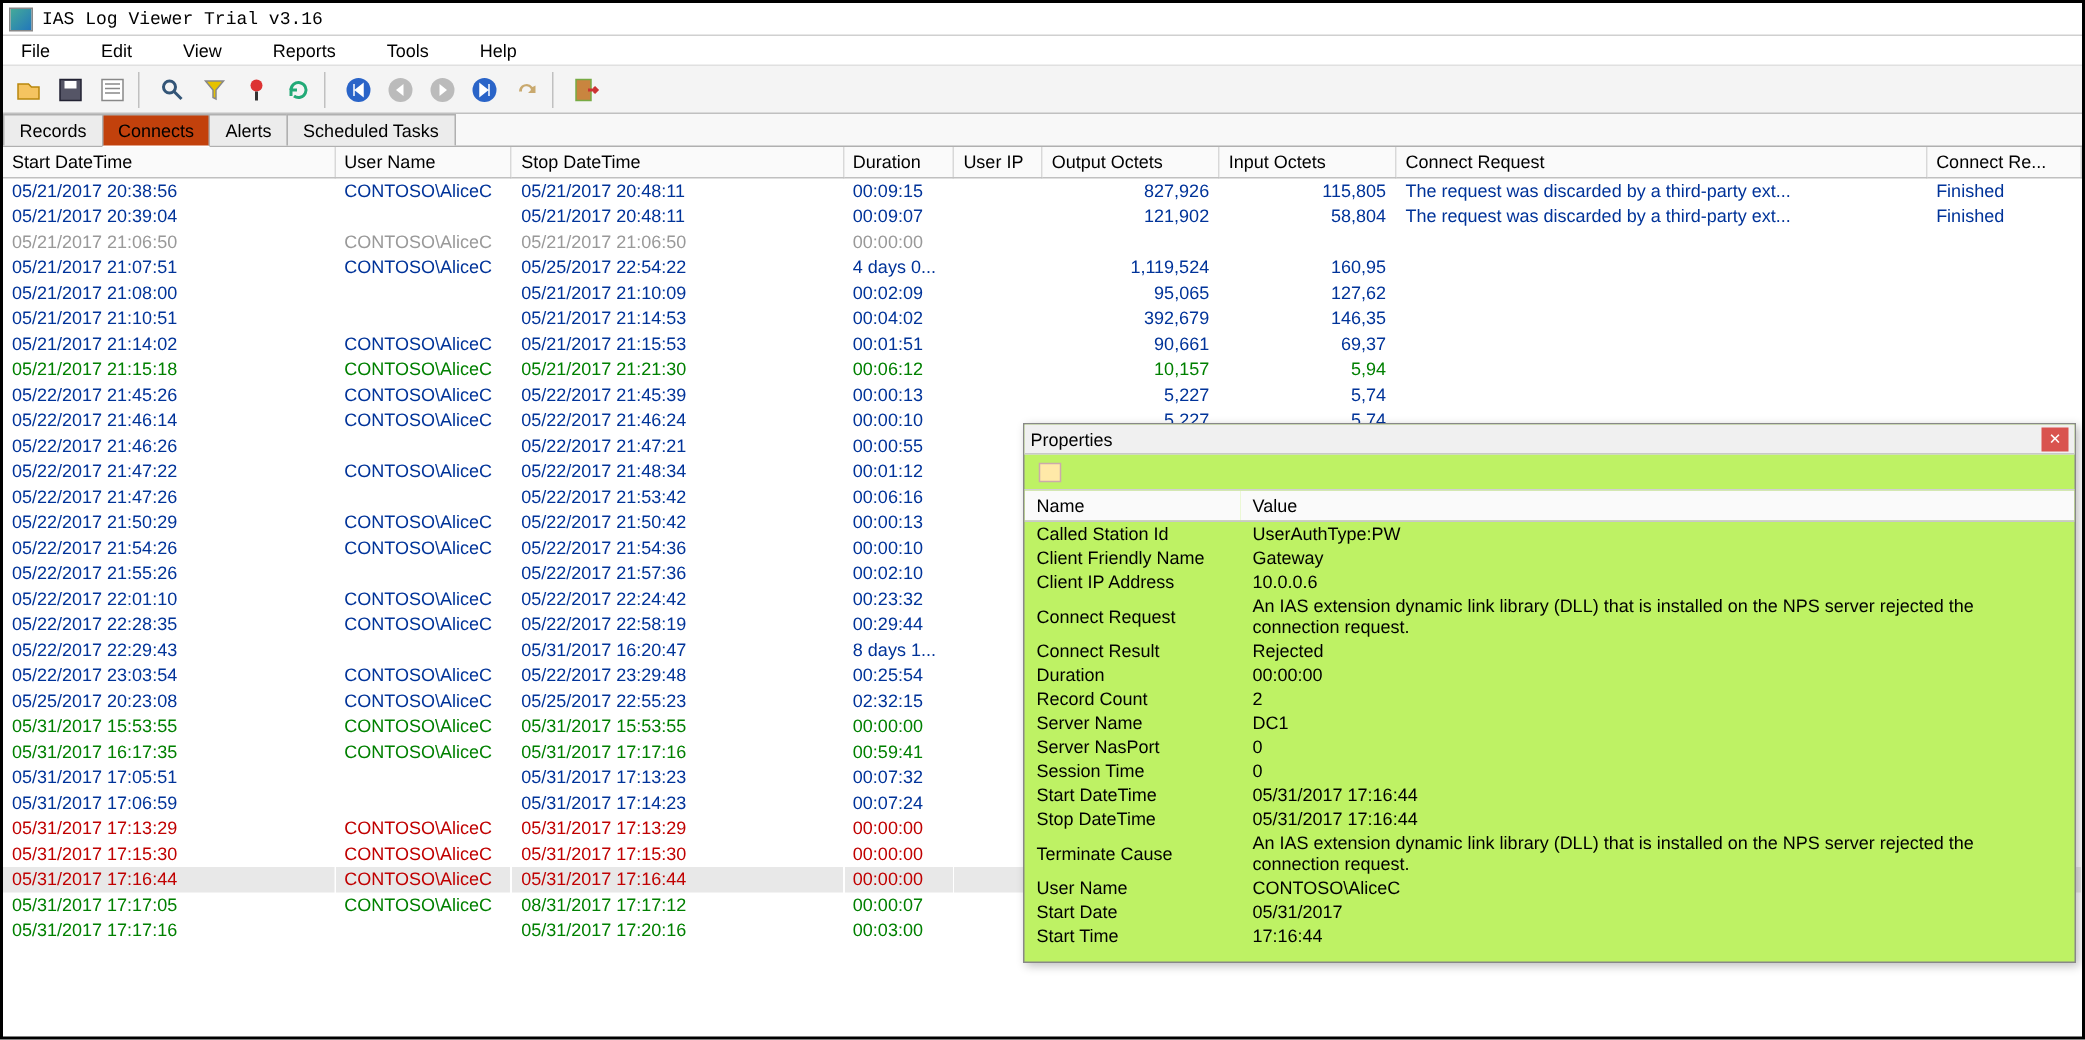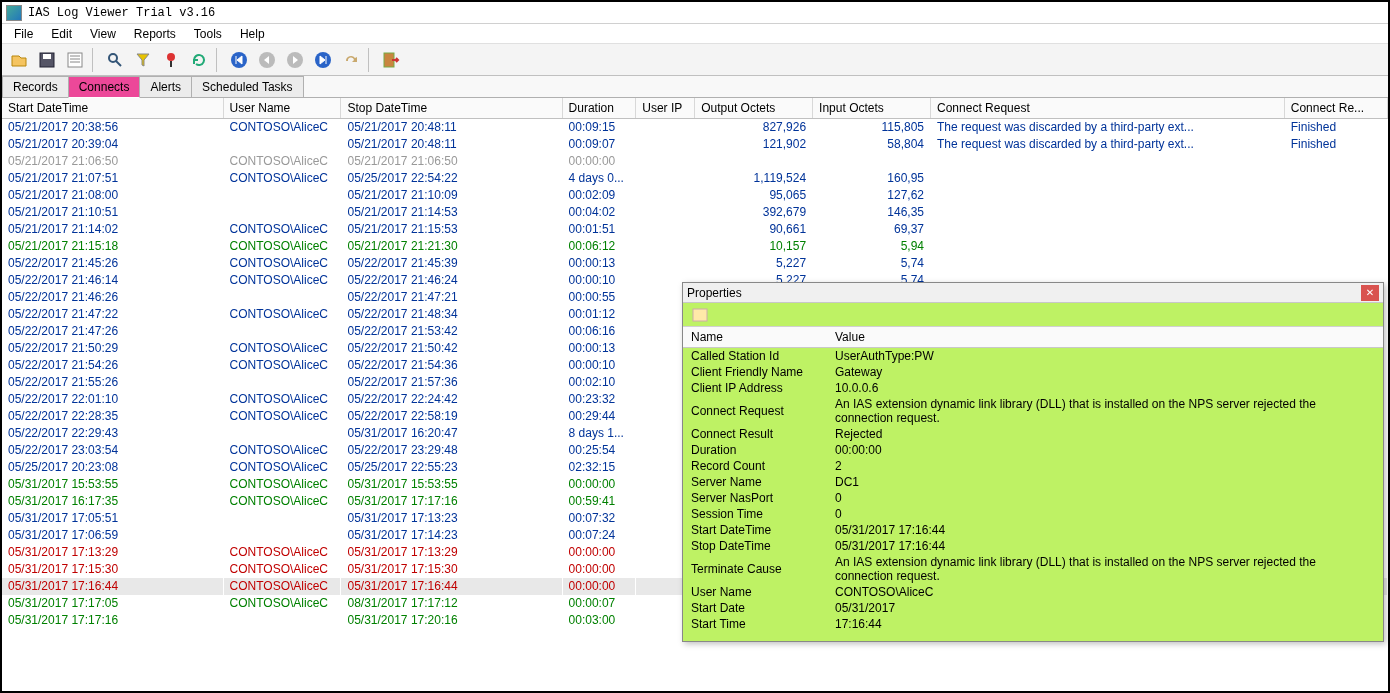--- a/index.html
+++ b/index.html
@@ -1,26 +1,26 @@
 <!DOCTYPE html>
 <html><head>
 <meta charset="utf-8">
 <style>
 * { box-sizing: border-box; margin: 0; padding: 0; }
 body { font-family: "Segoe UI", Tahoma, sans-serif; font-size: 12px; background: #fff; width: 1390px; height: 693px; overflow: hidden; position: relative; border: 2px solid #000; }
 .titlebar { height: 22px; background: #fff; border-bottom: 1px solid #d0d0d0; display: flex; align-items: center; padding: 0 4px; gap: 6px; font-family: Liberation Mono, monospace; }
 .titlebar .app-icon { width: 16px; height: 16px; background: linear-gradient(135deg,#4a9,#27b); border: 1px solid #888; }
-.menubar { height: 20px; display: flex; align-items: center; padding: 0 4px; gap: 2px; border-bottom: 1px solid #e0e0e0; }
+.menubar { height: 20px; display: flex; align-items: center; padding: 0 4px; gap: 18px; border-bottom: 1px solid #e0e0e0; }
 .menubar span { padding: 2px 8px; cursor: default; }
 .toolbar { height: 32px; background: #f4f4f4; border-bottom: 1px solid #c0c0c0; display: flex; align-items: center; padding: 0 4px; gap: 2px; }
 .tool-btn { width: 26px; height: 26px; display: flex; align-items: center; justify-content: center; border: 1px solid transparent; }
 .tool-sep { width: 6px; height: 24px; border-left: 1px solid #c0c0c0; margin: 0 2px; }
 .tabbar { height: 22px; display: flex; align-items: flex-end; border-bottom: 1px solid #b0b0b0; background: #f8f8f8; }
 .tab { padding: 3px 10px; border: 1px solid #b0b0b0; border-bottom: none; background: #ececec; margin-right: -1px; font-size: 12px; cursor: default; }
-.tab.active { background: #ec4899; border-bottom: 1px solid #fff; position: relative; top: 1px; }
+.tab.active { background: #c2410c; border-bottom: 1px solid #fff; position: relative; top: 1px; }
 .grid-wrap { position: relative; height: calc(693px - 22px - 20px - 32px - 22px - 4px); overflow: hidden; }
 .grid { width: 100%; border-collapse: collapse; table-layout: fixed; }
 .grid th { text-align: left; font-weight: normal; padding: 3px 6px; border-right: 1px solid #d8d8d8; border-bottom: 1px solid #c0c0c0; background: #fafafa; height: 20px; white-space: nowrap; overflow: hidden; text-overflow: ellipsis; }
 .grid td { padding: 1px 6px; height: 17px; white-space: nowrap; overflow: hidden; text-overflow: ellipsis; border-right: 1px solid transparent; }
 .grid td.num { text-align: right; }
 .row-blue td { color: #003399; }
 .row-gray td { color: #999; }
 .row-green td { color: #008000; }
 .row-red td { color: #c00000; }
 .row-sel td { background: #e8e8e8; }

